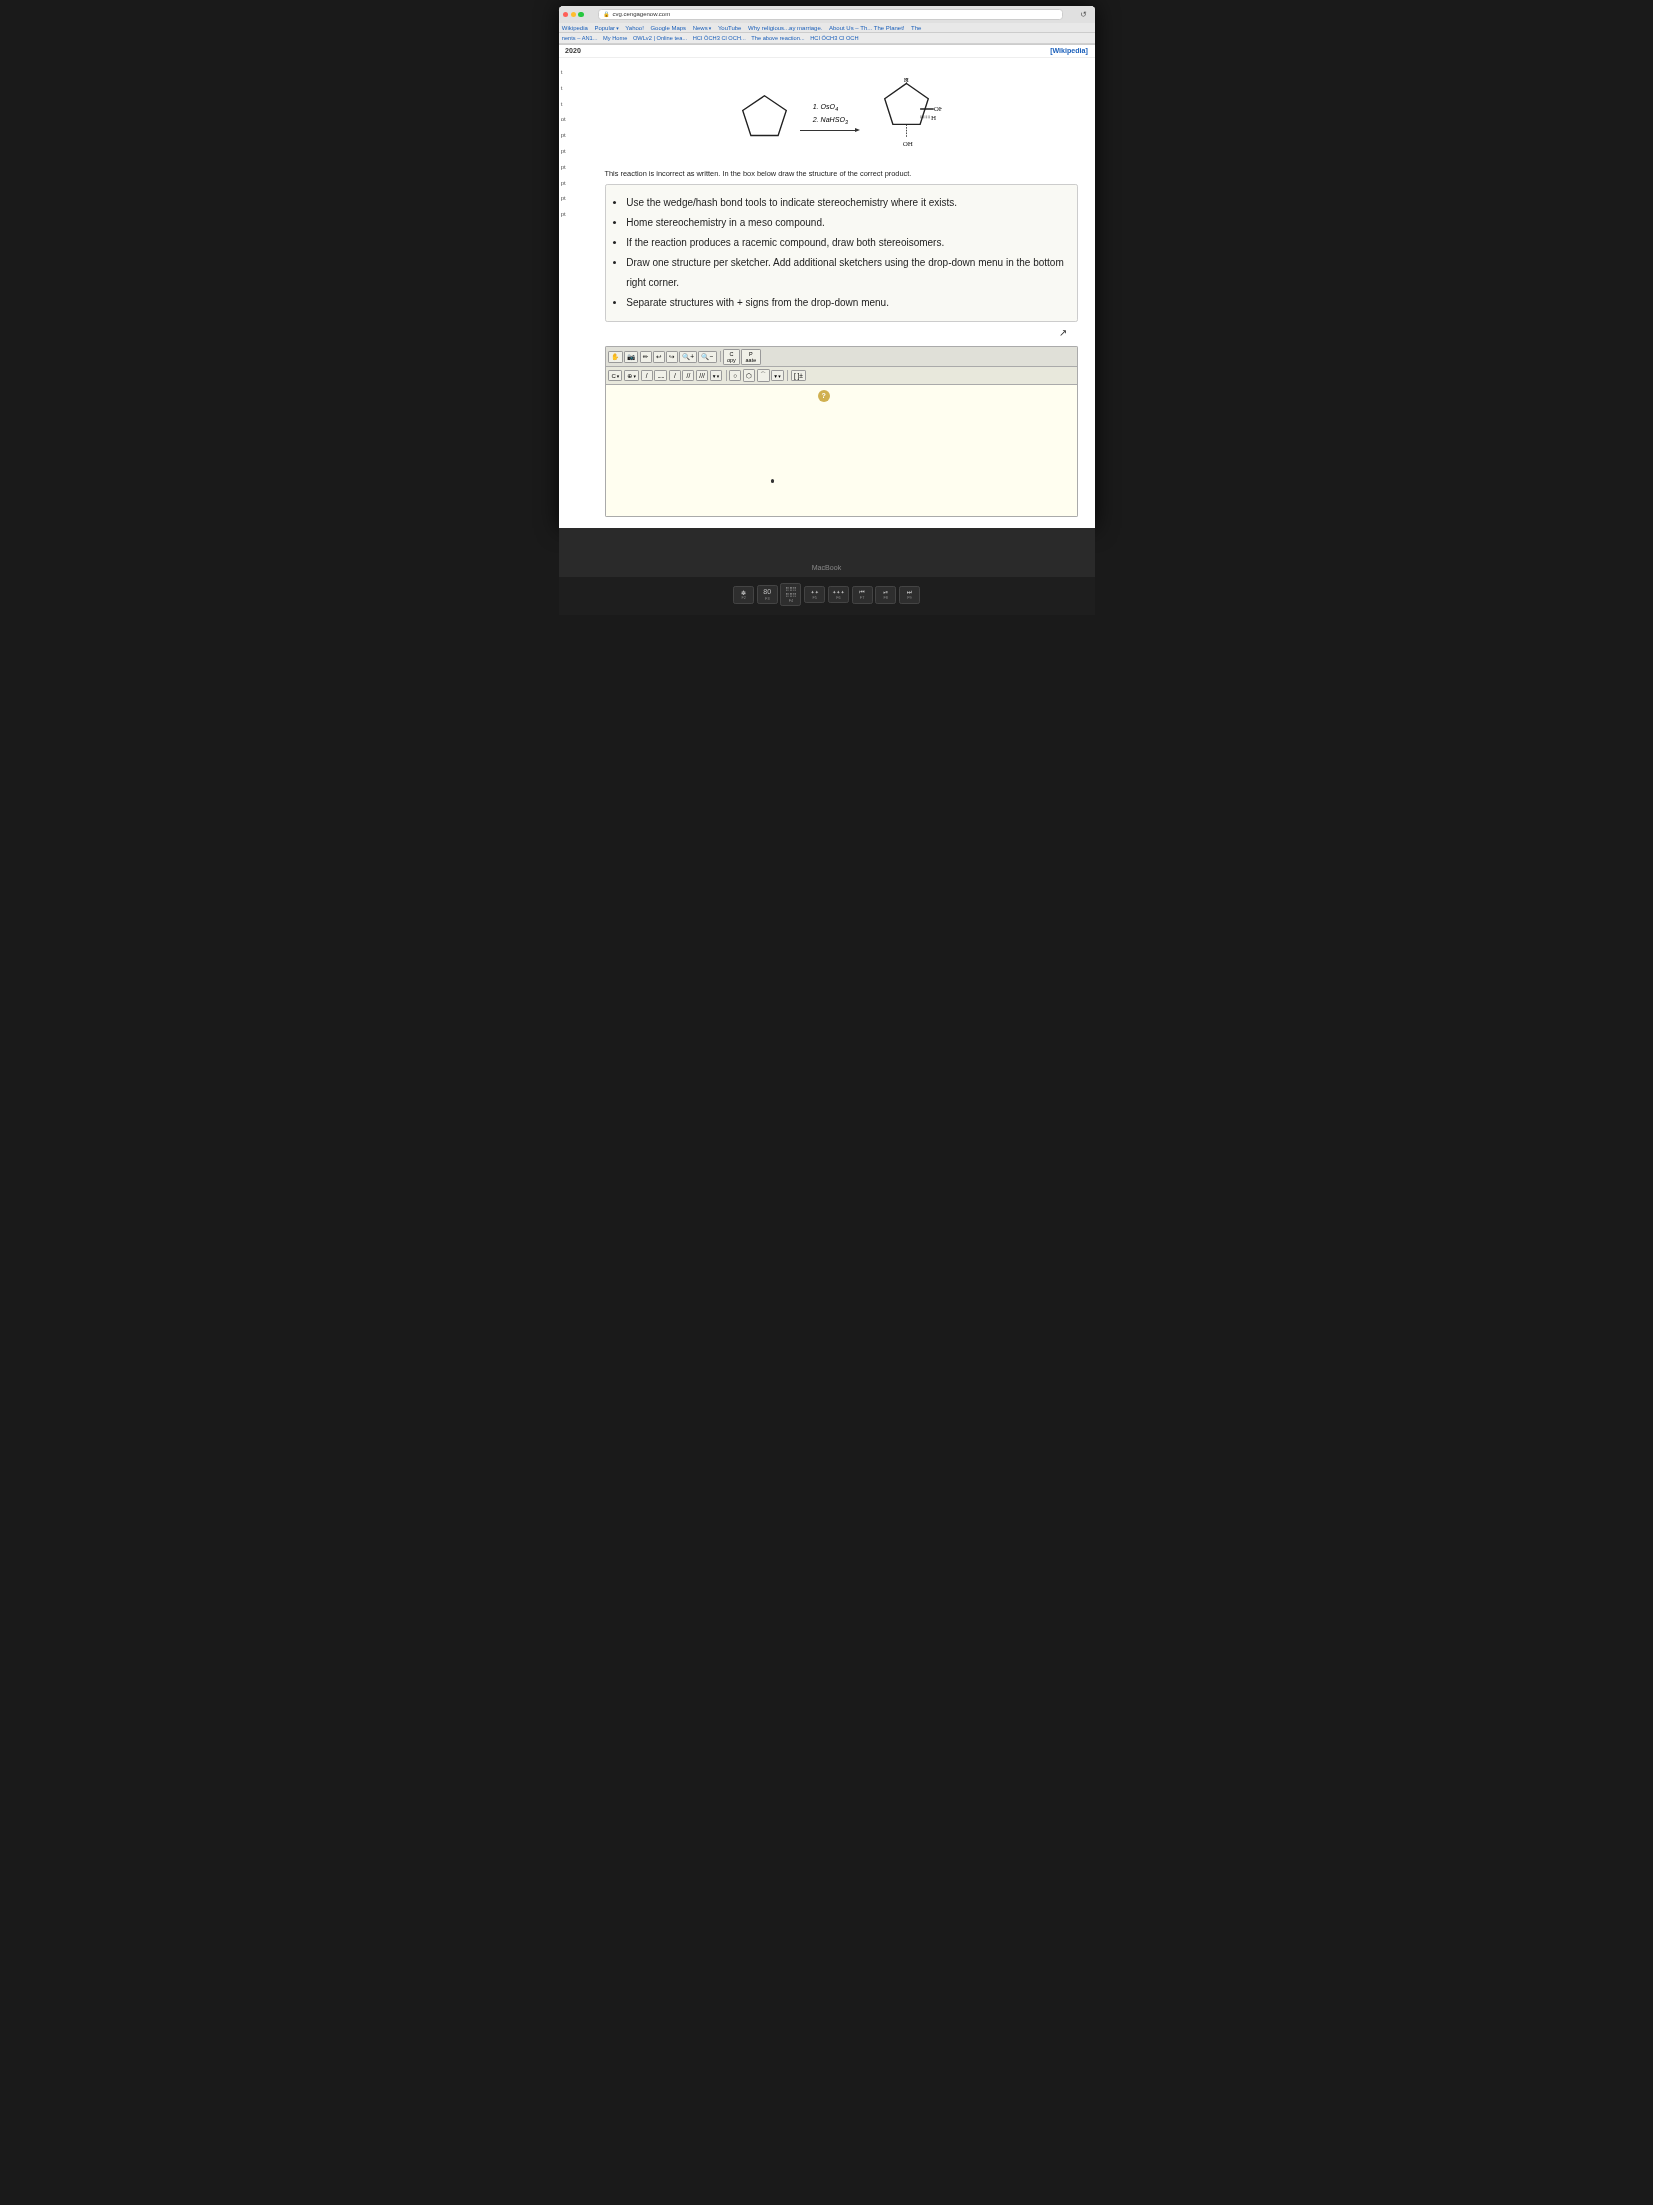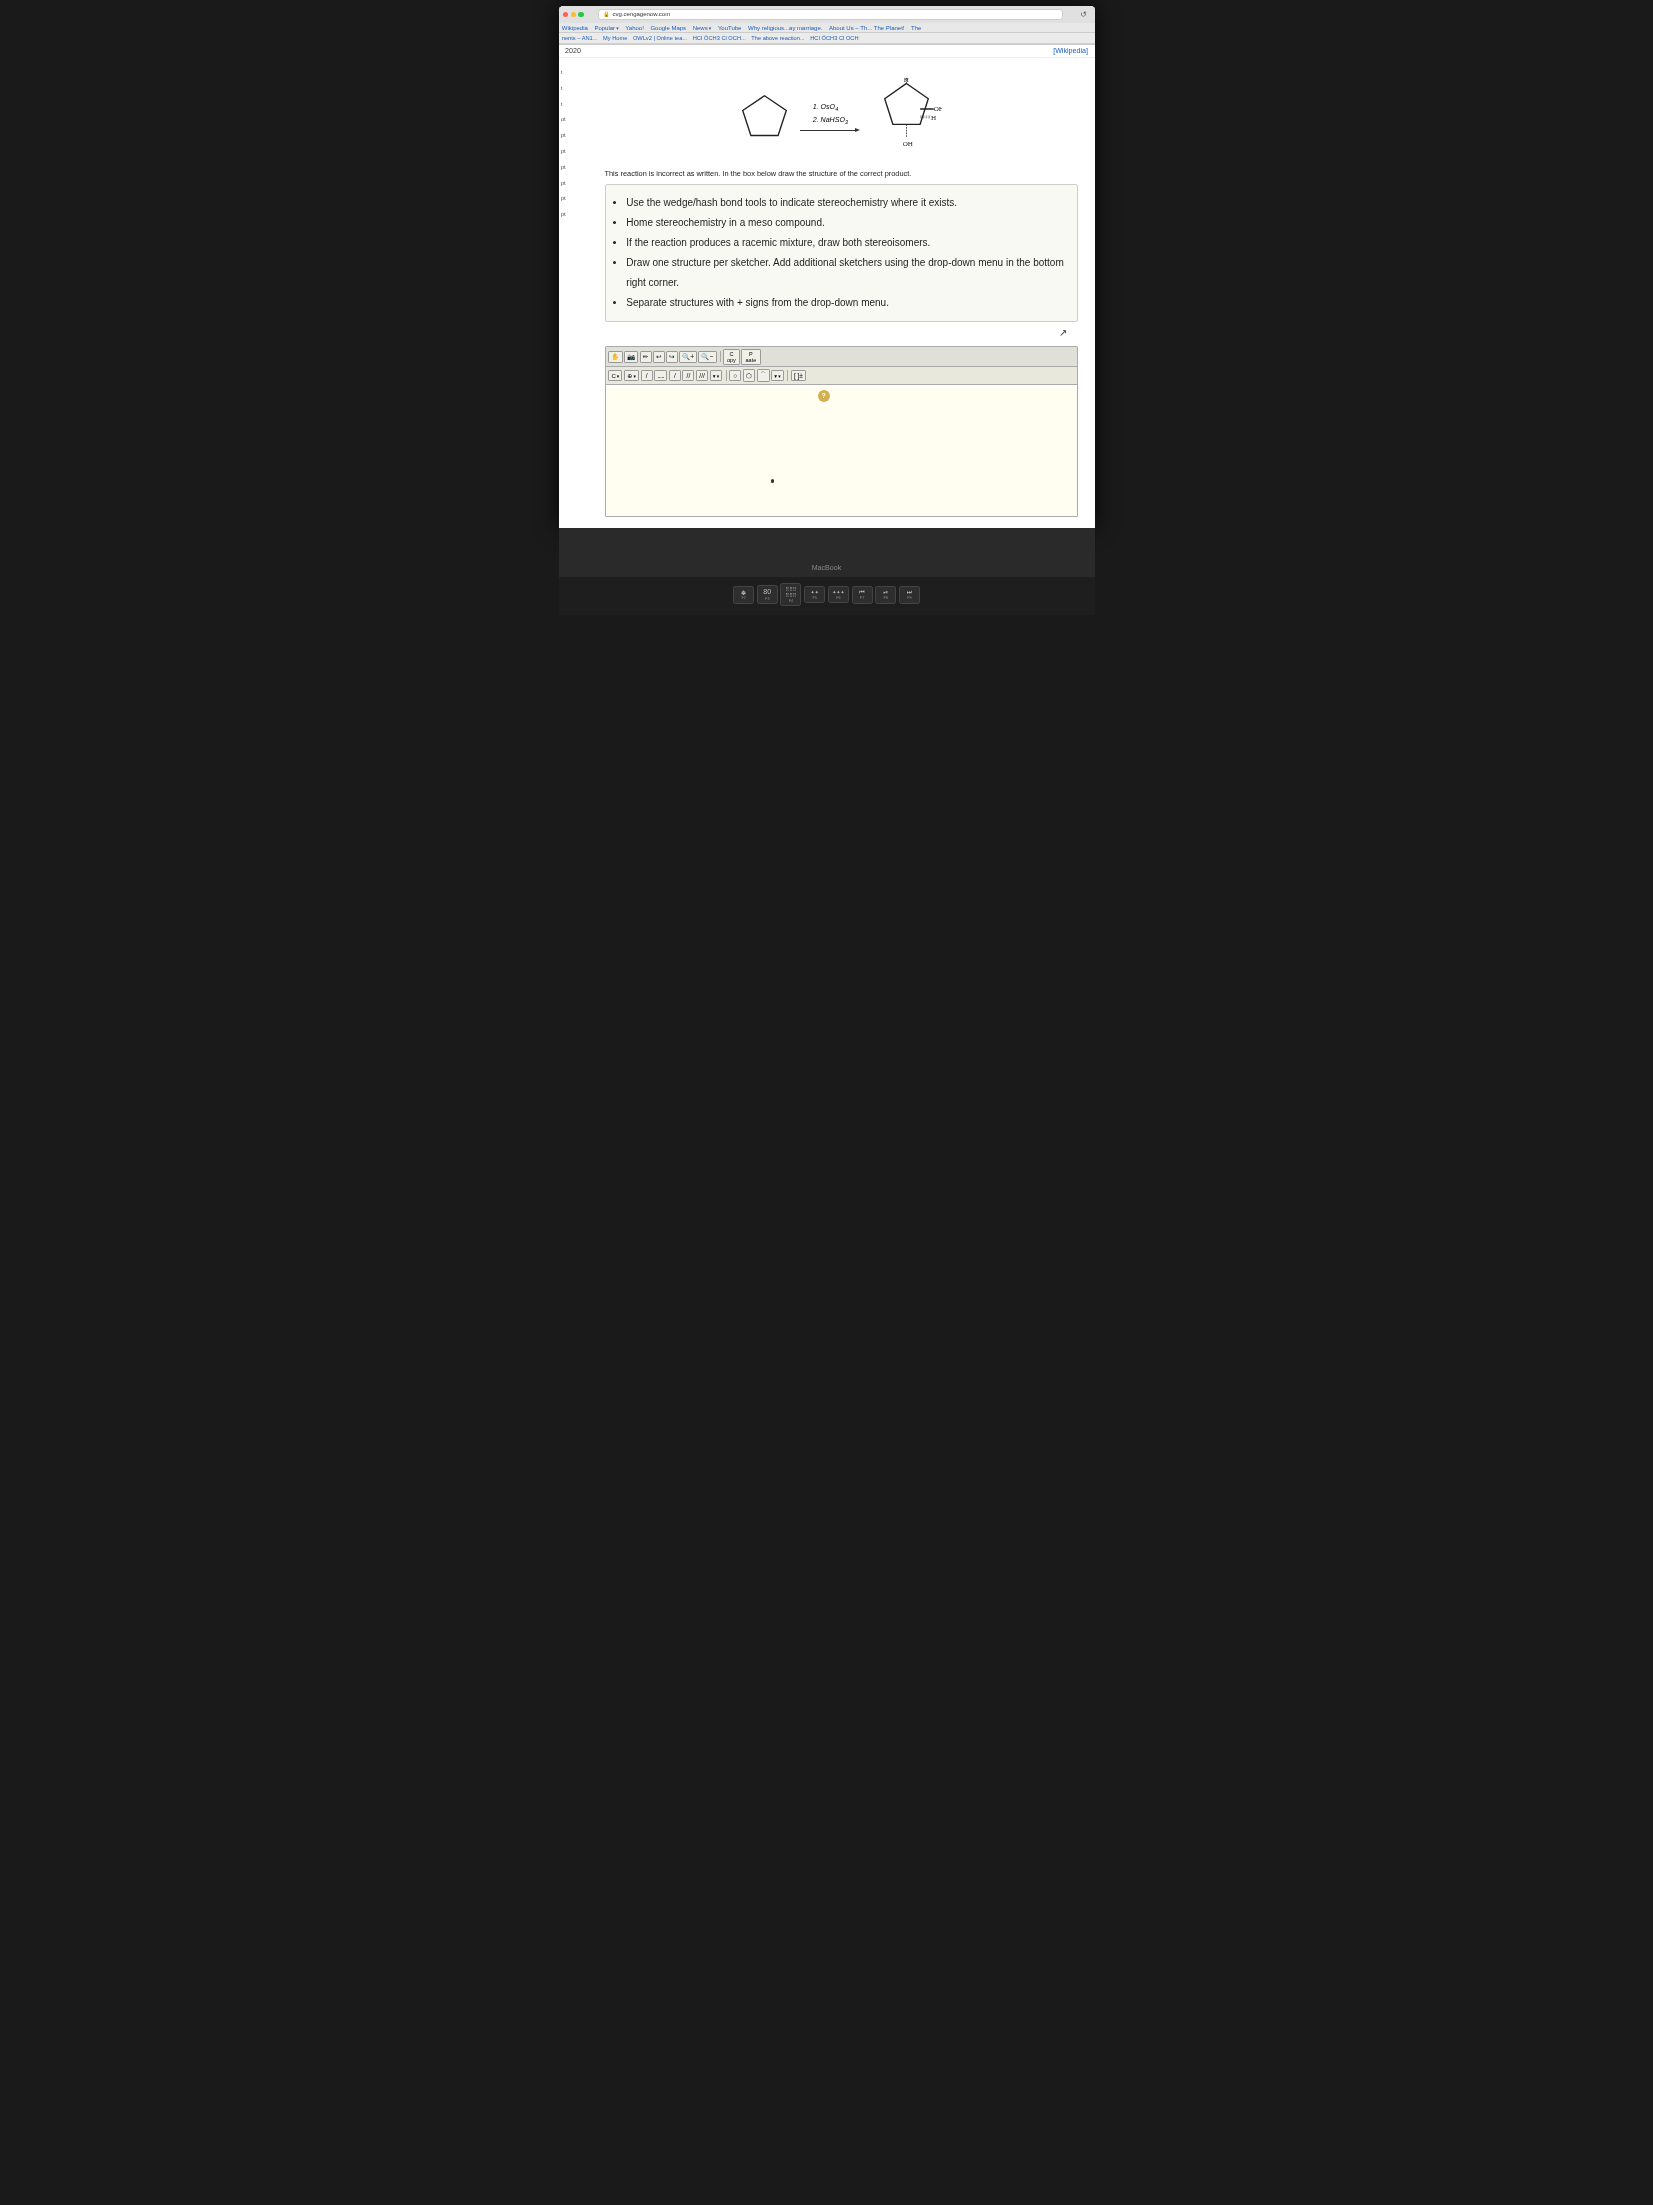--- a/index.html
+++ b/index.html
@@ -113,21 +113,21 @@
       background: white;
       min-height: 328px;
       padding: 0;
     }
 
     
     .year-bar {
       background: white;
       padding: 2.2px 6.6px;
       font-size: 7.1px;
-      font-weight: 400;
+      font-weight: 700;
       color: #333;
       border-bottom: 0.5px solid #eee;
       display: flex;
       justify-content: space-between;
       align-items: center;
     }
 
     .references-link {
       color: #1a5fba; cursor: pointer; font-size: 7.1px;
       text-decoration: none;
@@ -466,21 +466,21 @@
             <line x1="65" y1="10" x2="65" y2="0" stroke="#222" stroke-width="1.5" stroke-dasharray="2,2"></line>
           </svg>
         </div>
 
         <p class="instruction-text">This reaction is incorrect as written. In the box below draw the structure of the correct product.</p>
 
         <div class="instruction-box">
           <ul>
             <li>Use the wedge/hash bond tools to indicate stereochemistry where it exists.</li>
             <li>Home stereochemistry in a meso compound.</li>
-            <li>If the reaction produces a racemic mixture, draw both stereoisomers.</li>
+            <li>If the reaction produces a racemic compound, draw both stereoisomers.</li>
             <li>Draw one structure per sketcher. Add additional sketchers using the drop-down menu in the bottom right corner.</li>
             <li>Separate structures with + signs from the drop-down menu.</li>
           </ul>
         </div>
 
         <div style="display:flex; justify-content:flex-end; padding-right:11px; margin-top:2.2px;">
           <span style="font-size:9.8px; color:#333;">↗</span>
         </div>
 
         <div class="sketcher-area">

